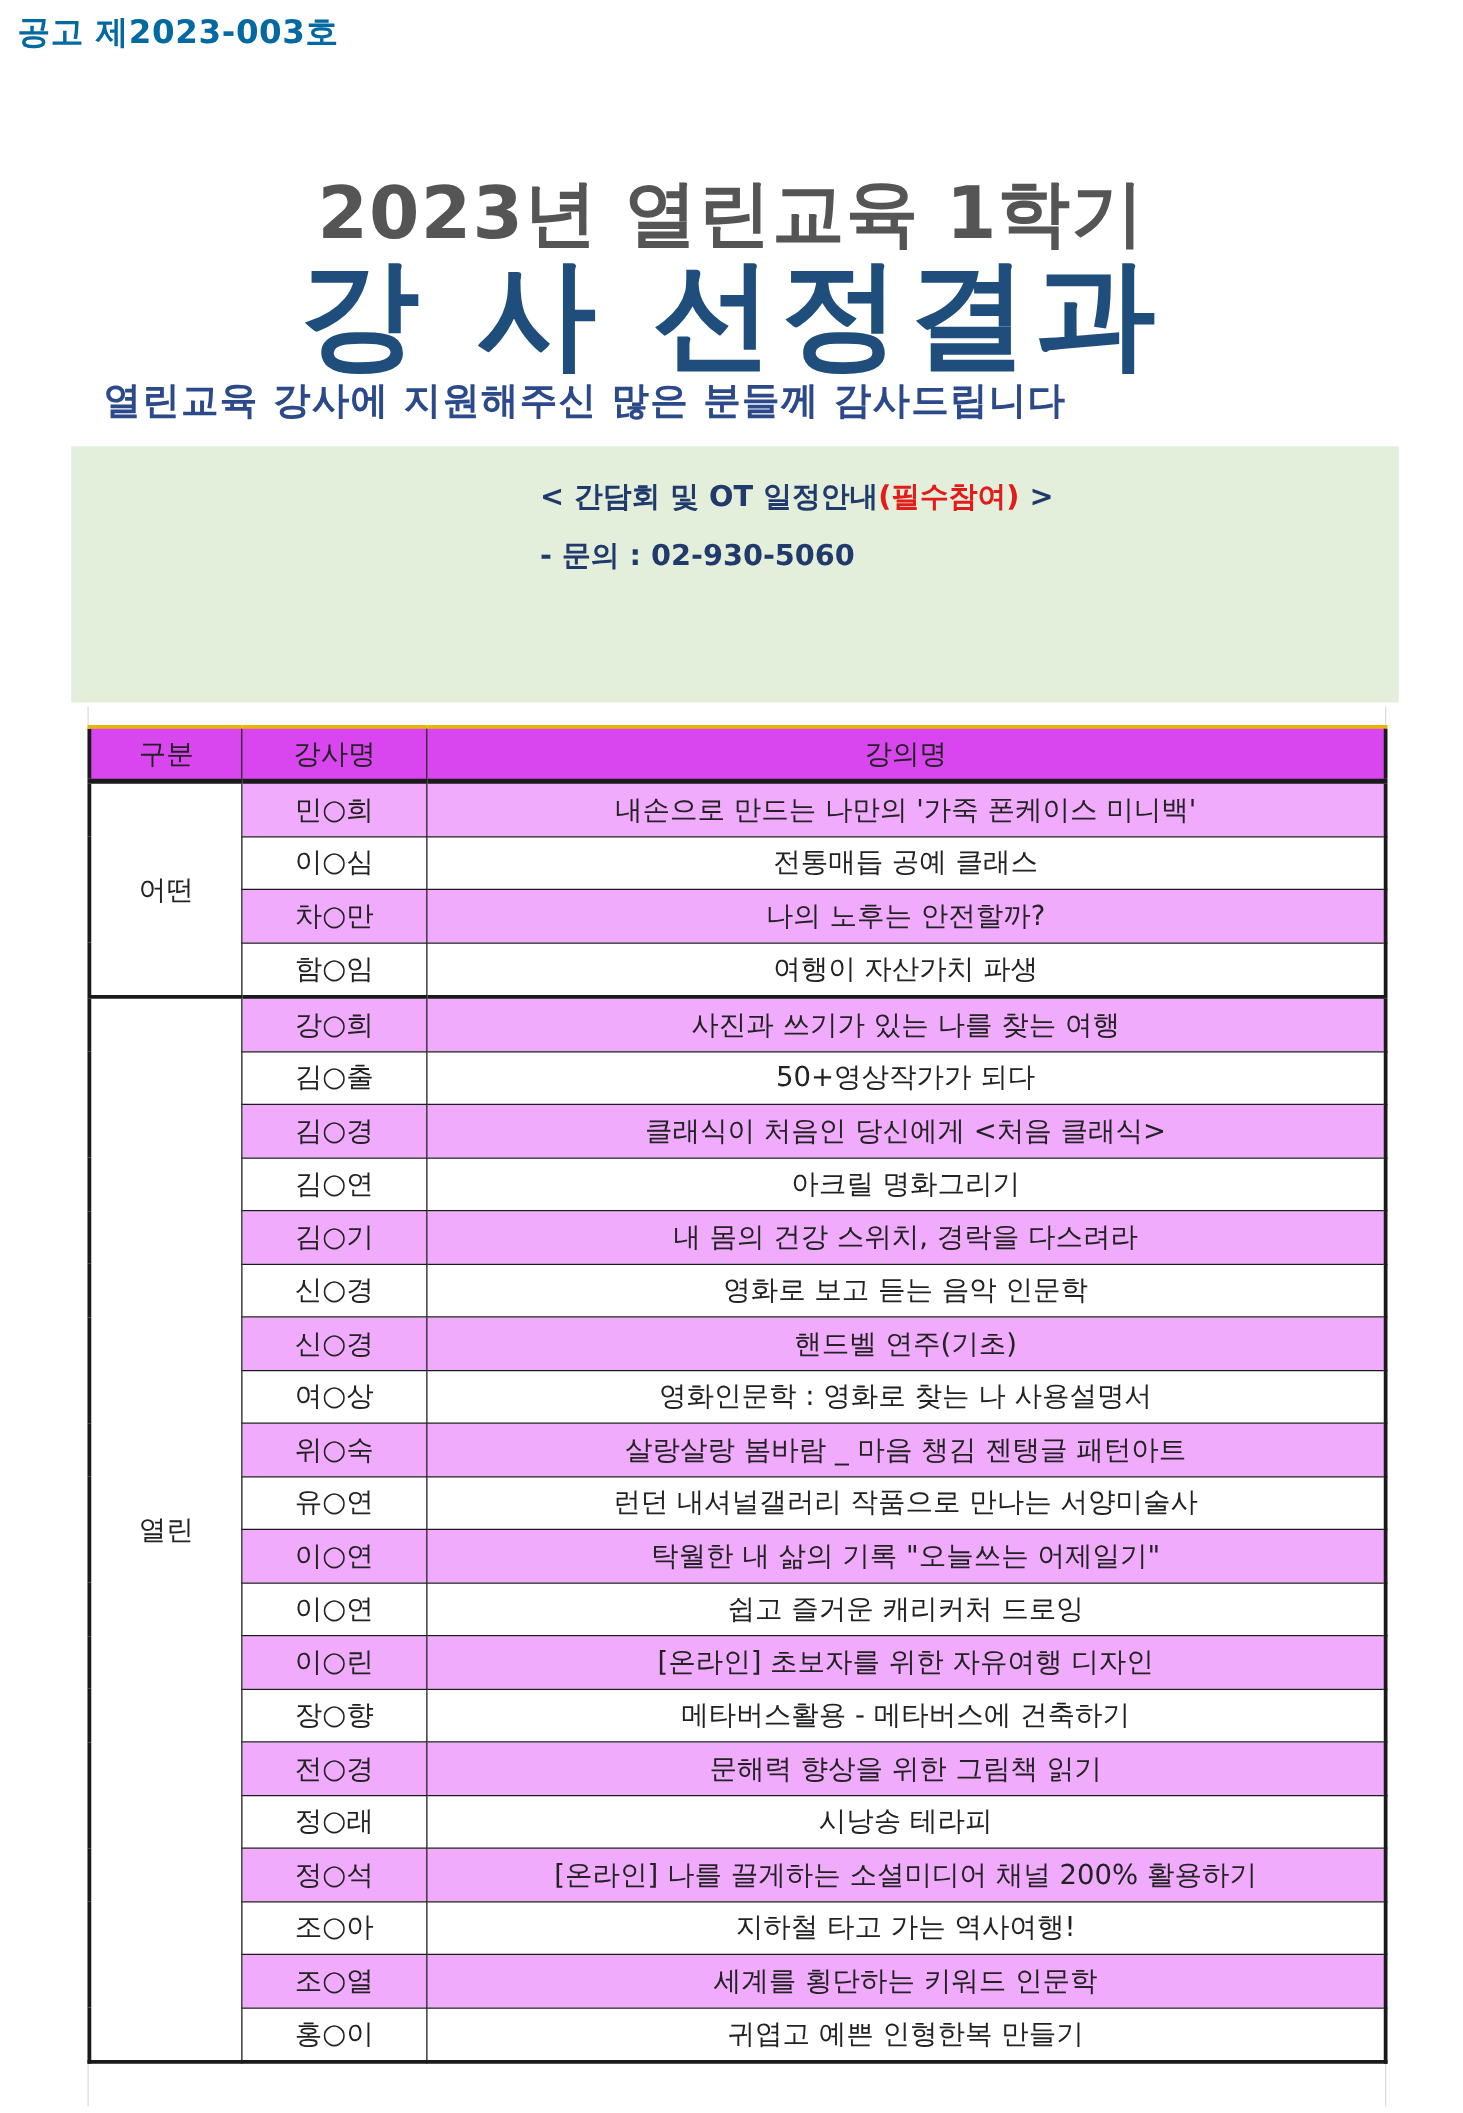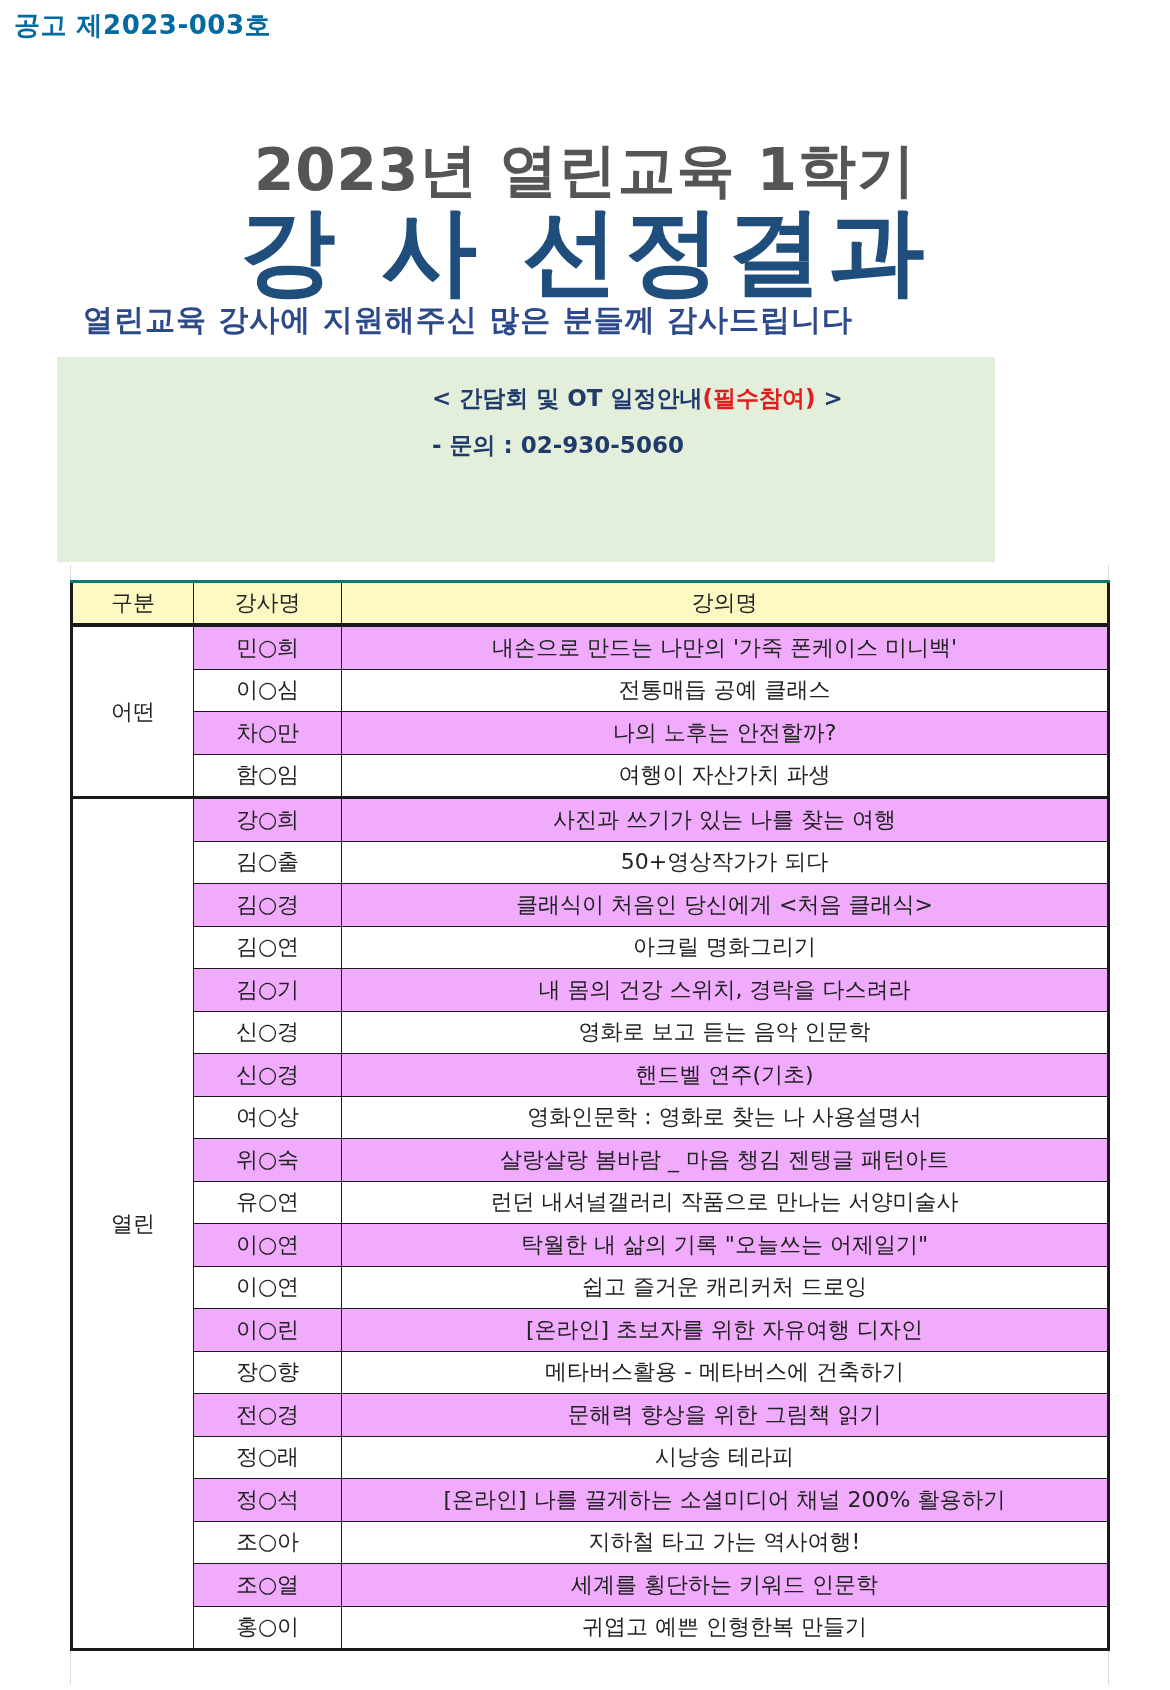--- a/index.html
+++ b/index.html
@@ -1,30 +1,30 @@
 <!DOCTYPE html>
 <html><head>
 <meta charset="utf-8">
 <style>
   html, body { margin:0; padding:0; background:#ffffff; }
   body { width:1170px; height:1690px; position:relative; overflow:hidden; font-family:"DejaVu Sans", sans-serif; }
   .notice-no { position:absolute; left:14px; top:8px; font-size:26px; font-weight:bold; color:#0369a1; letter-spacing:0.5px; }
   .title1 { position:absolute; left:0; width:1170px; top:88px; text-align:center; font-size:58px; font-weight:bold; color:#555555; letter-spacing:1px;margin-top:44px; }
   .title2 { position:absolute; left:0; width:1170px; top:168px; text-align:center; font-size:96px; font-weight:bold; color:#1f4e7c; letter-spacing:6px;margin-top:20px; }
   .subtitle { position:absolute; left:0; width:936px; top:300px; text-align:center; font-size:30px; font-weight:bold; color:#2c4a8a; letter-spacing:1px; }
-  .info-box { position:absolute; left:57px; top:357px; width:938px; height:205px; background:#e3eedb; }
+  .info-box { position:absolute; left:57px; top:357px; width:1062px; height:205px; background:#e3eedb; }
   .info-inner { position:absolute; left:375px; top:18px; font-size:23px; font-weight:bold; color:#1f3a6b; }
   .info-line { height:47px; line-height:47px; white-space:nowrap; }
   .info-title { padding-left:0; }
   .req { color:#e21b1b; }
   .sheet-lines { position:absolute; left:57px; top:565px; width:1062px; height:1120px; }
   .grid-v { position:absolute; top:0; bottom:0; width:1px; background:#dcdcdc; }
   table.roster { position:absolute; left:70px; top:580px; width:1040px; border-collapse:collapse; table-layout:fixed; font-size:22px; color:#222; }
   table.roster td, table.roster th { border:1.5px solid #1a1a1a; text-align:center; height:41.5px; padding:0; font-weight:normal; }
-  table.roster th { background:#fef9c3; border-bottom:4px solid #1a1a1a; border-top:3px solid #0f766e; height:40px; }
+  table.roster th { background:#d946ef; border-bottom:4px solid #1a1a1a; border-top:3px solid #eab308; height:40px; }
   table.roster tr.alt td.name, table.roster tr.alt td.lecture { background:#f0abfc; }
   table.roster td.cat { background:#ffffff; vertical-align:middle; }
   table.roster tr.group-start td { border-top:3.5px solid #1a1a1a; }
   table.roster { border:3px solid #1a1a1a; }
 </style>
 </head>
 <body>
 
 <div class="notice-no">공고 제2023-003호</div>
 

